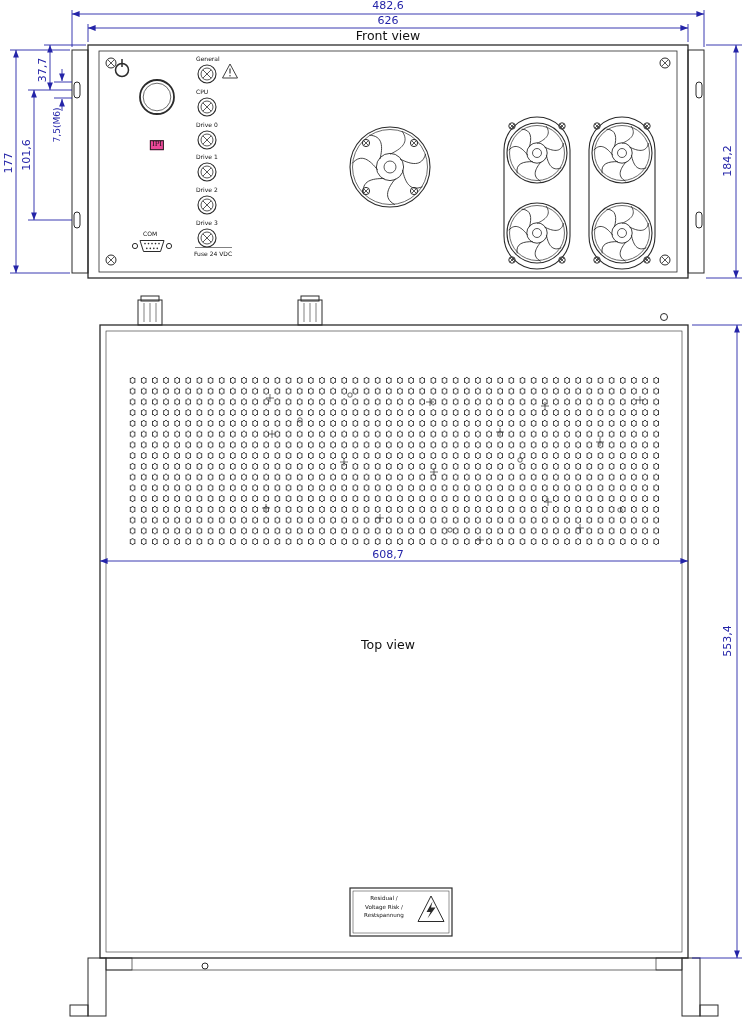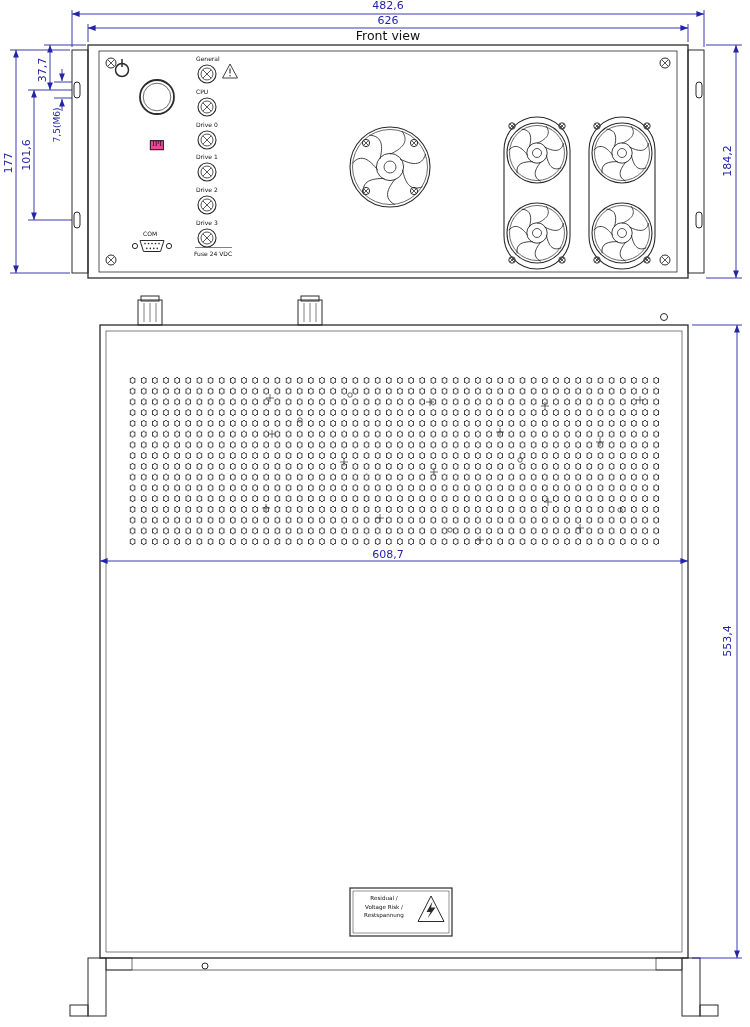--- a/index.html
+++ b/index.html
@@ -402,20 +402,21 @@
   <span class="lbl" style="left:196px;top:56px;">General</span>
   <span class="lbl" style="left:196px;top:89px;">CPU</span>
   <span class="lbl" style="left:196px;top:122px;">Drive 0</span>
   <span class="lbl" style="left:196px;top:154px;">Drive 1</span>
   <span class="lbl" style="left:196px;top:187px;">Drive 2</span>
   <span class="lbl" style="left:196px;top:220px;">Drive 3</span>
   <span class="lbl" style="left:194px;top:251px;">Fuse 24 VDC</span>
   <span class="lbl" style="left:143px;top:231px;">COM</span>
 
   <span class="hdim" style="left:252px;top:549px;width:272px;">608,7</span>
+  <span class="viewtitle" style="left:252px;top:639px;width:272px;">Top view</span>
   <span class="vdim" style="left:727px;top:641px;">553,4</span>
 
   <div class="warn-lines">
     <div>Residual /</div>
     <div>Voltage Risk /</div>
     <div>Restspannung</div>
   </div>
 </div>
 
 </body></html>

